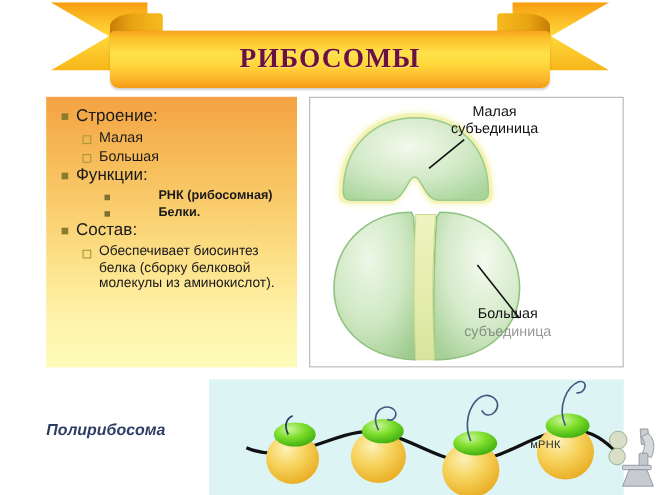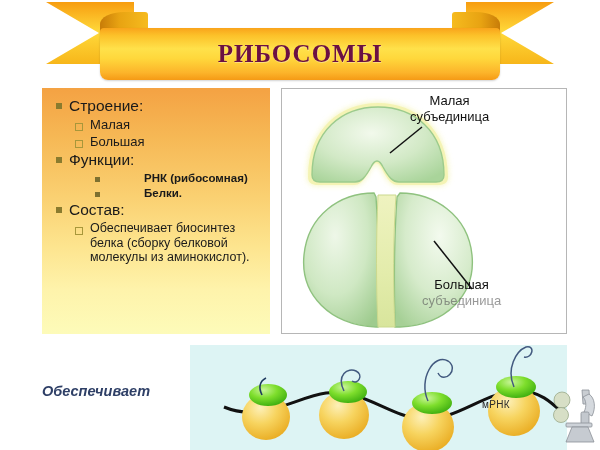--- a/index.html
+++ b/index.html
@@ -435,21 +435,21 @@
       <g>
         <ellipse cx="292" cy="66" rx="26" ry="25" fill="url(#gBig)"></ellipse>
         <ellipse cx="294" cy="42" rx="20" ry="11" fill="url(#gSm)"></ellipse>
         <path d="M292,42 C284,24 294,6 304,2 C314,0 310,14 302,12" fill="none" stroke="#42597f" stroke-width="1.5"></path>
       </g>
     </svg>
 
     <div class="mrna-label">мРНК</div>
   </div>
 
-  <div class="poly-title">Обеспечивает</div>
+  <div class="poly-title">Полирибосома</div>
 
   <svg class="microscope" viewBox="0 0 50 64">
     <ellipse cx="14" cy="18" rx="8" ry="8" fill="#d7dfc6" stroke="#9aa98a" stroke-width="0.8"></ellipse>
     <ellipse cx="13" cy="33" rx="7.5" ry="7.5" fill="#d7dfc6" stroke="#9aa98a" stroke-width="0.8"></ellipse>
     <path d="M34,8 L41,8 L42,22 L35,22 Z" fill="#c9cdd2" stroke="#8b9098" stroke-width="0.8"></path>
     <path d="M41,12 C47,16 48,26 44,34 L36,30 C39,24 38,18 35,15 Z" fill="#d5d9de" stroke="#8b9098" stroke-width="0.8"></path>
     <rect x="33" y="30" width="8" height="12" rx="1.5" fill="#c3c8ce" stroke="#8b9098" stroke-width="0.8"></rect>
     <rect x="18" y="41" width="26" height="4" rx="1" fill="#cdd2d8" stroke="#8b9098" stroke-width="0.8"></rect>
     <path d="M24,45 L40,45 L46,60 L18,60 Z" fill="#c6cbd1" stroke="#8b9098" stroke-width="0.8"></path>
   </svg>

